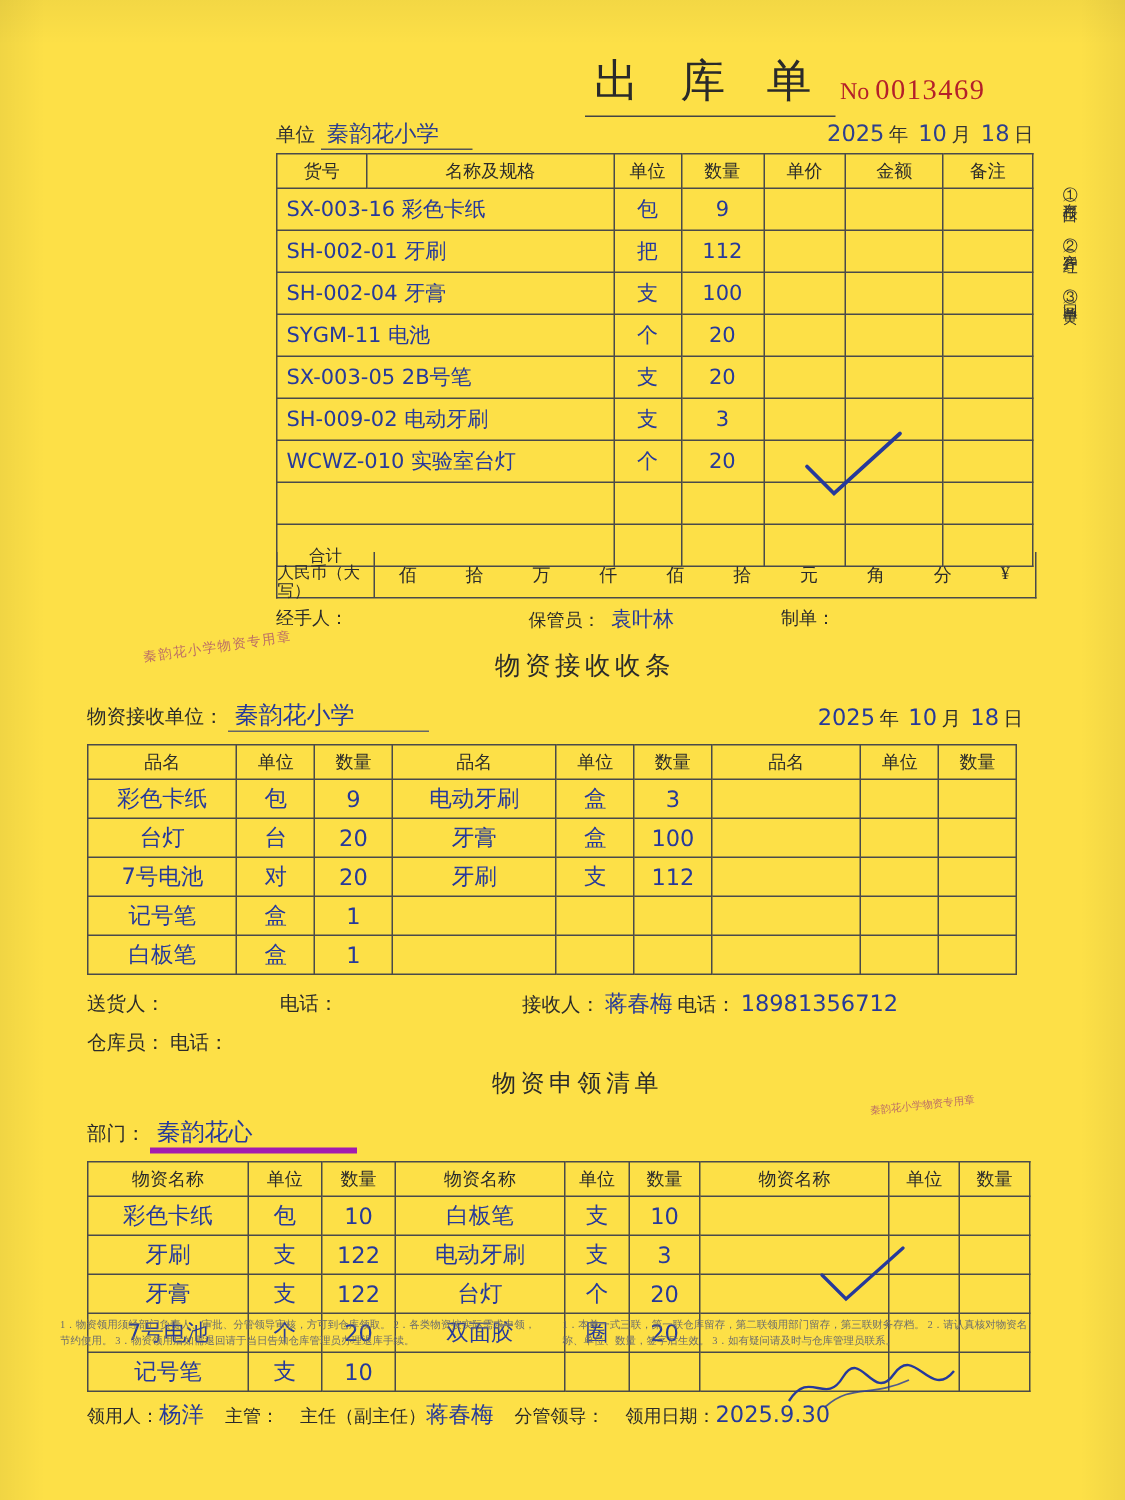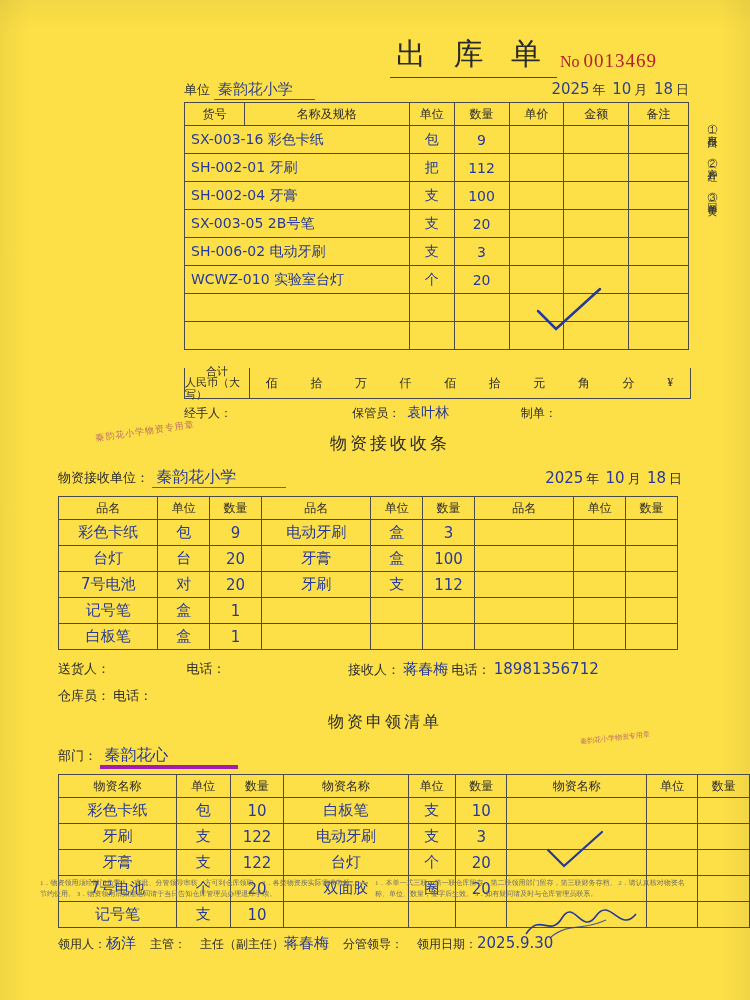--- a/index.html
+++ b/index.html
@@ -329,21 +329,21 @@
   .s3-dept .v {
     font-family: "DejaVu Sans", sans-serif;
     color: #26399b;
     font-size: 16px;
     border-bottom: 4px solid #a21caf;
     padding: 0 70px 1px 4px;
     text-align: center;
   }
   .s3-table-wrap {
     margin: 8px 0 0 18px;
-    width: 692px;
+    width: 629px;
   }
   .s3-table th { height: 22px; font-weight: normal; font-size: 12px; }
   .s3-table td { height: 25px; }
   .s3-table td.hw {
     font-family: "DejaVu Sans", sans-serif;
     color: #26399b;
     font-size: 15px;
   }
   .s3-check {
     position: absolute;
@@ -453,29 +453,37 @@
             </tr>
             <tr>
               <td class="hw" colspan="2">SH-002-04  牙膏</td>
               <td class="hw-c">支</td>
               <td class="hw-c">100</td>
               <td class="hw-c"></td>
               <td class="hw-c"></td>
               <td class="hw-c"></td>
             </tr>
             <tr>
+              <td class="hw" colspan="2">SYGM-11  电池</td>
+              <td class="hw-c">个</td>
+              <td class="hw-c">20</td>
+              <td class="hw-c"></td>
+              <td class="hw-c"></td>
+              <td class="hw-c"></td>
+            </tr>
+            <tr>
               <td class="hw" colspan="2">SX-003-05  2B号笔</td>
               <td class="hw-c">支</td>
               <td class="hw-c">20</td>
               <td class="hw-c"></td>
               <td class="hw-c"></td>
               <td class="hw-c"></td>
             </tr>
             <tr>
-              <td class="hw" colspan="2">SH-006-02  电动牙刷</td>
+              <td class="hw" colspan="2">SH-009-02  电动牙刷</td>
               <td class="hw-c">支</td>
               <td class="hw-c">3</td>
               <td class="hw-c"></td>
               <td class="hw-c"></td>
               <td class="hw-c"></td>
             </tr>
             <tr>
               <td class="hw" colspan="2">WCWZ-010  实验室台灯</td>
               <td class="hw-c">个</td>
               <td class="hw-c">20</td>

